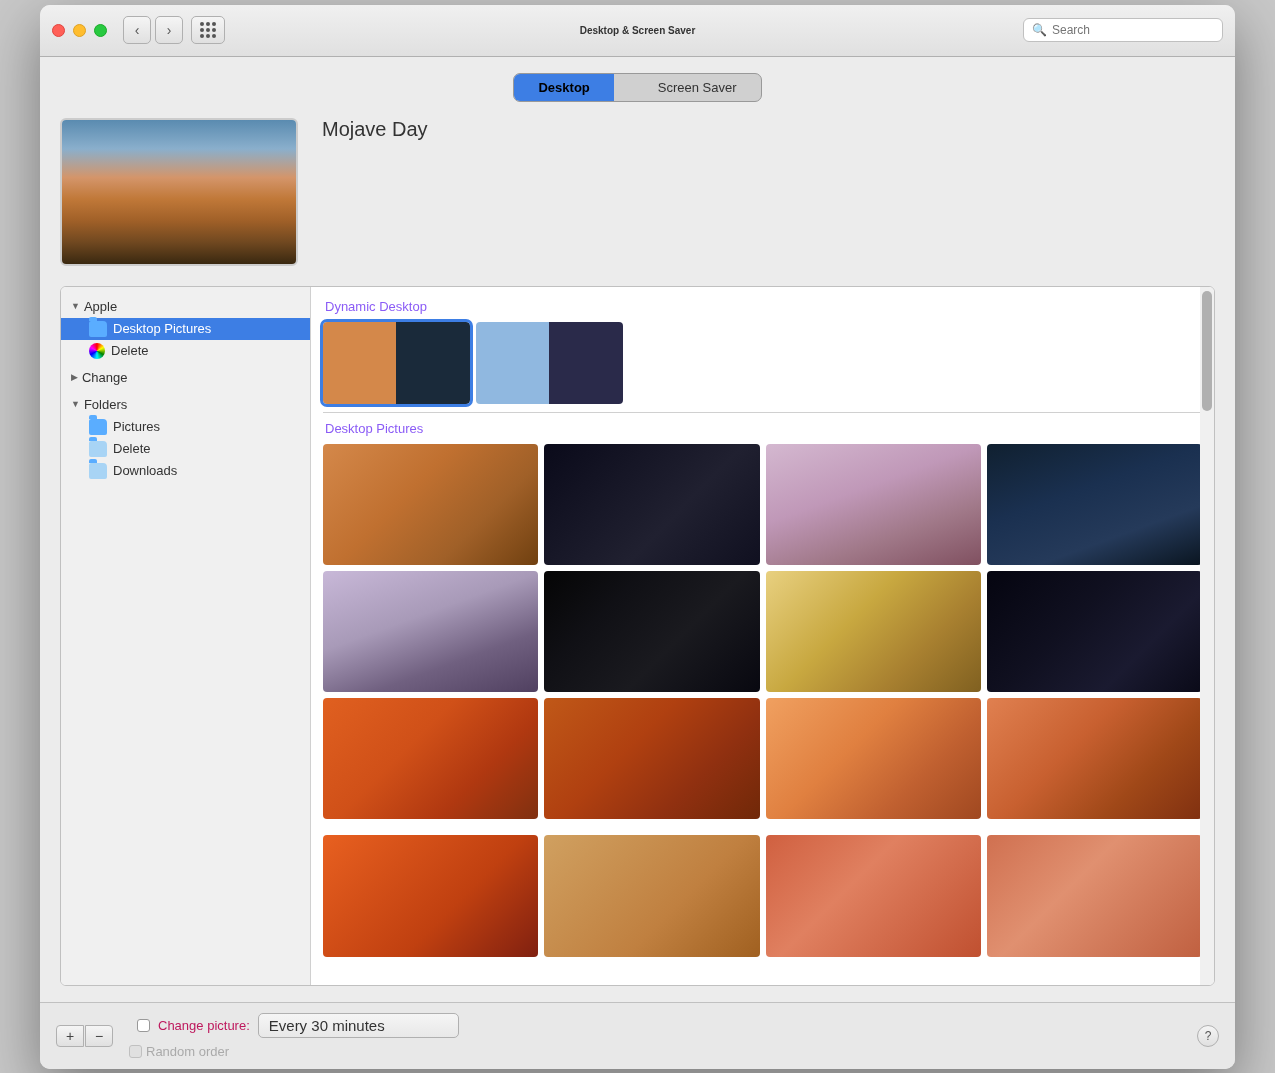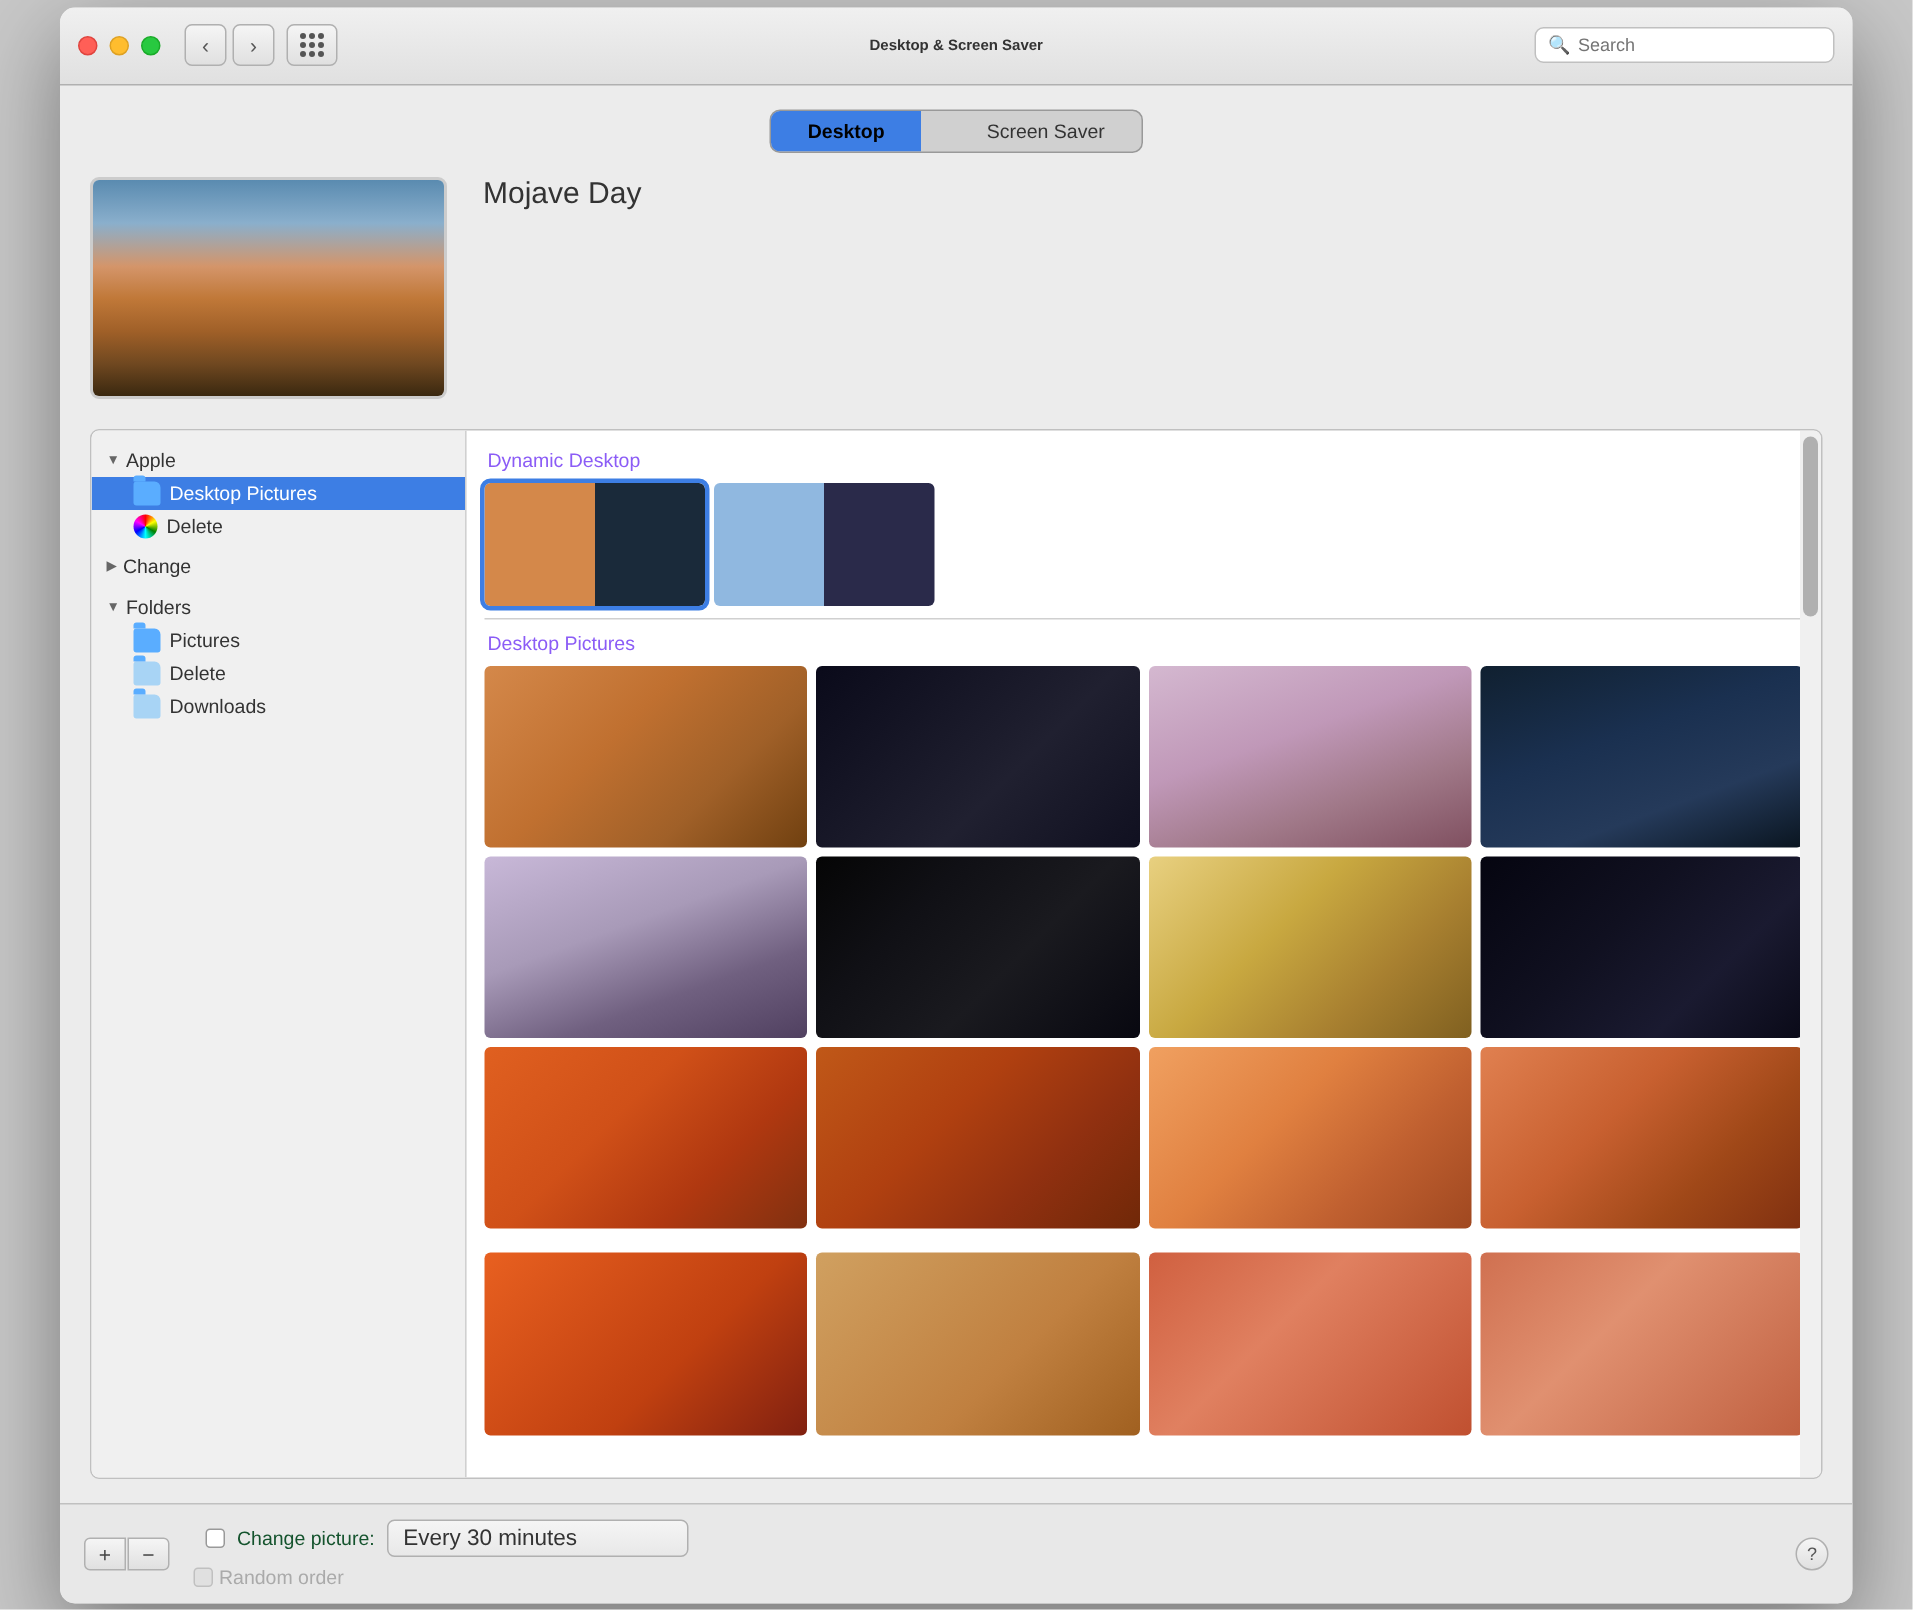--- a/index.html
+++ b/index.html
@@ -407,21 +407,21 @@
       width: 13px;
       height: 13px;
       border: 1px solid #999;
       border-radius: 3px;
       background: white;
       flex-shrink: 0;
     }
 
     .change-picture-label {
       font-size: 13px;
-      color: #14532d;
+      color: #be185d;
       white-space: nowrap;
     }
 
     .interval-select {
       background: linear-gradient(to bottom, #f5f5f5, #e8e8e8);
       border: 1px solid #b0b0b0;
       border-radius: 5px;
       padding: 3px 24px 3px 10px;
       font-size: 15px;
       color: #333;

